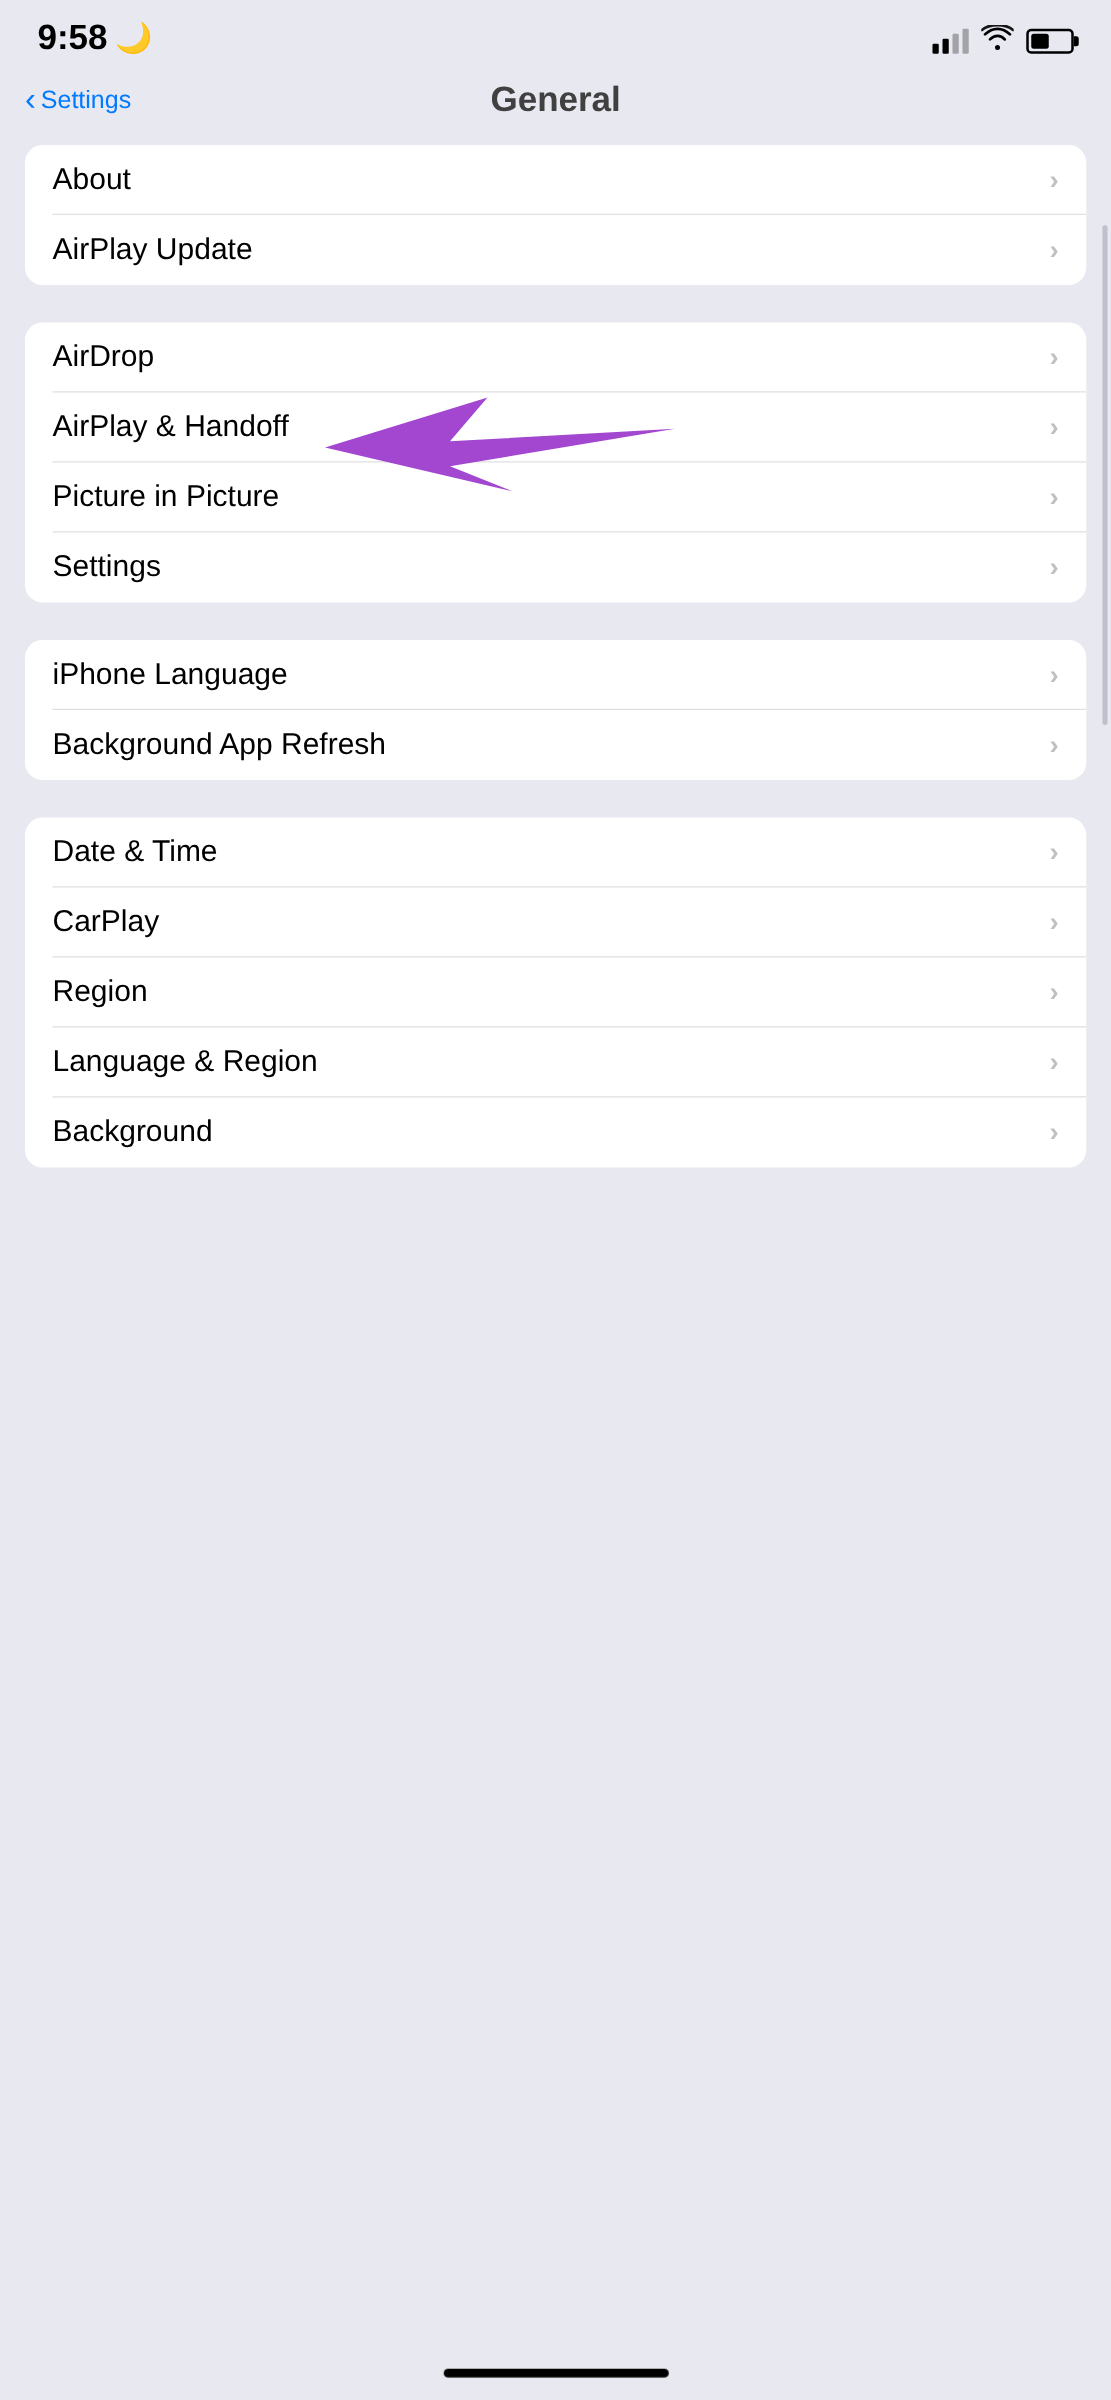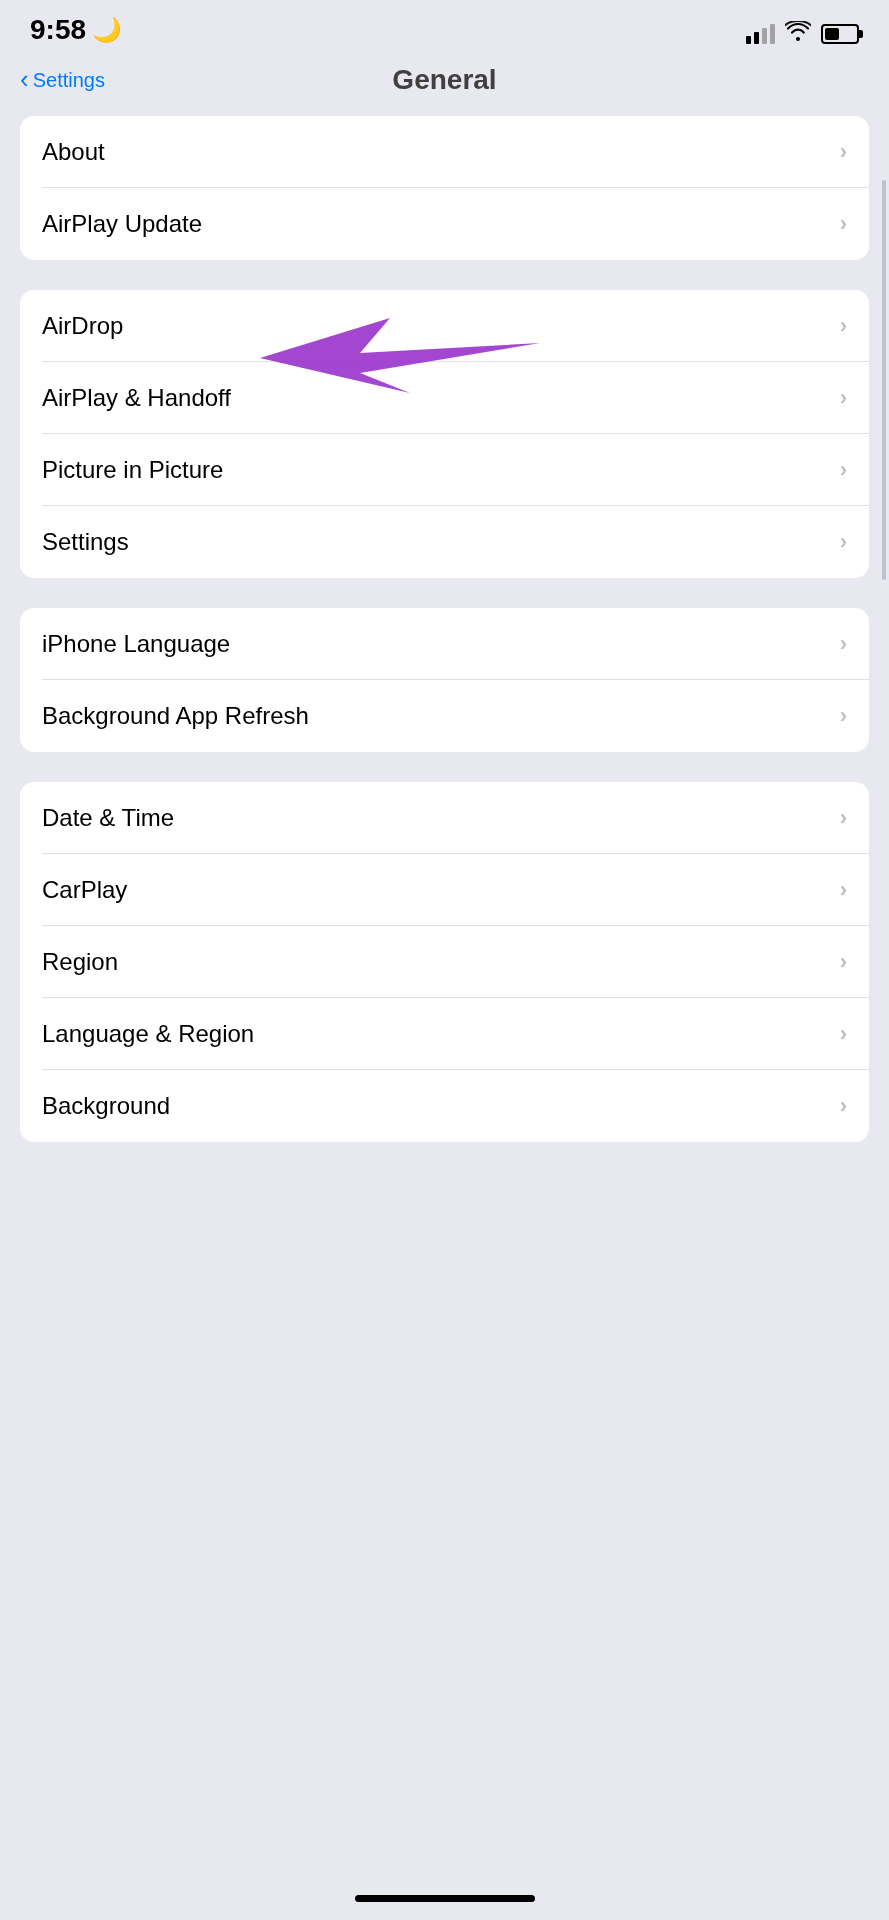--- a/index.html
+++ b/index.html
@@ -153,21 +153,21 @@
       border-radius: 14px;
       margin-bottom: 30px;
       overflow: hidden;
     }
 
     .settings-row {
       display: flex;
       align-items: center;
       justify-content: space-between;
       padding: 16px 22px;
-      height: 72px;
+      height: 56px;
       cursor: pointer;
       position: relative;
     }
 
     .settings-row:not(:last-child)::after {
       content: '';
       position: absolute;
       bottom: 0;
       left: 22px;
       right: 0;

